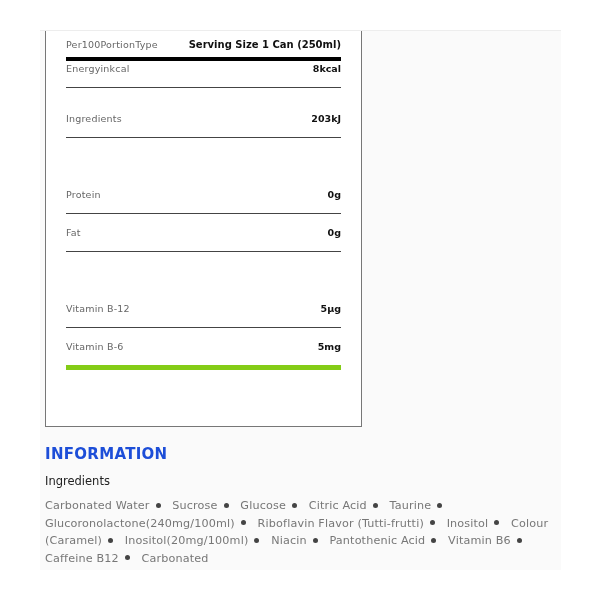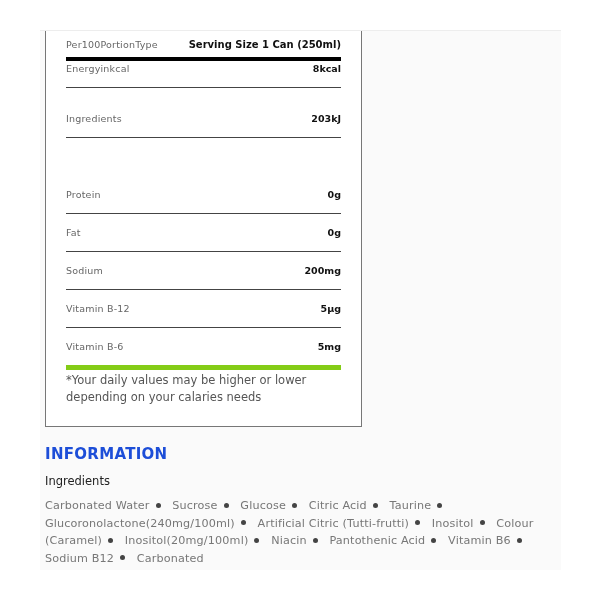--- a/index.html
+++ b/index.html
@@ -45,47 +45,42 @@
       <span class="val">203kJ</span>
     </div>
     <div class="row" style="top:144px">
       <span class="lbl">Protein</span>
       <span class="val">0g</span>
     </div>
     <div class="row" style="top:182px">
       <span class="lbl">Fat</span>
       <span class="val">0g</span>
     </div>
-    <div class="row" style="top:220px">
-      <span class="lbl">Sodium</span>
-      <span class="val">200mg</span>
-    </div>
     <div class="row" style="top:258px">
       <span class="lbl">Vitamin B-12</span>
       <span class="val">5µg</span>
     </div>
     <div class="row last" style="top:296px">
       <span class="lbl">Vitamin B-6</span>
       <span class="val">5mg</span>
     </div>
-    <div class="footnote">*Your daily values may be higher or lower depending on your calaries needs</div>
   </div>
 
   <div class="info-title">INFORMATION</div>
   <div class="ing-title">Ingredients</div>
   <div class="ing-text">
     <span class="ing-item">Carbonated Water</span><span class="bullet"></span>
     <span class="ing-item">Sucrose</span><span class="bullet"></span>
     <span class="ing-item">Glucose</span><span class="bullet"></span>
     <span class="ing-item">Citric Acid</span><span class="bullet"></span>
     <span class="ing-item">Taurine</span><span class="bullet"></span><br>
     <span class="ing-item">Glucoronolactone(240mg/100ml)</span><span class="bullet"></span>
-    <span class="ing-item">Artificial Citric (Tutti-frutti)</span><span class="bullet"></span>
+    <span class="ing-item">Riboflavin Flavor (Tutti-frutti)</span><span class="bullet"></span>
     <span class="ing-item">Inositol</span><span class="bullet"></span>
     <span>Colour (Caramel)</span><span class="bullet"></span>
     <span class="ing-item">Inositol(20mg/100ml)</span><span class="bullet"></span>
     <span class="ing-item">Niacin</span><span class="bullet"></span>
     <span class="ing-item">Pantothenic Acid</span><span class="bullet"></span>
     <span class="ing-item">Vitamin B6</span><span class="bullet"></span><br>
-    <span class="ing-item">Sodium B12</span><span class="bullet"></span>
+    <span class="ing-item">Caffeine B12</span><span class="bullet"></span>
     <span class="ing-item">Carbonated</span>
   </div>
 </div>
 
 </body></html>

